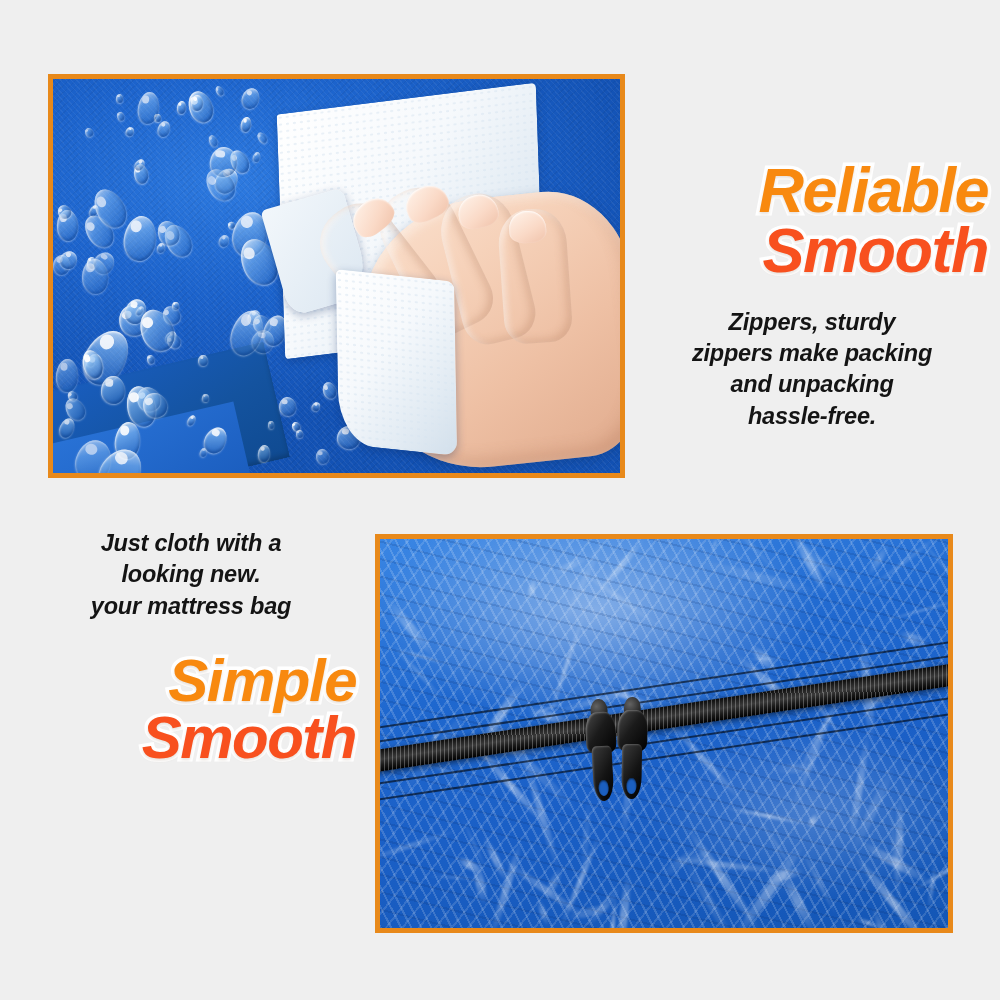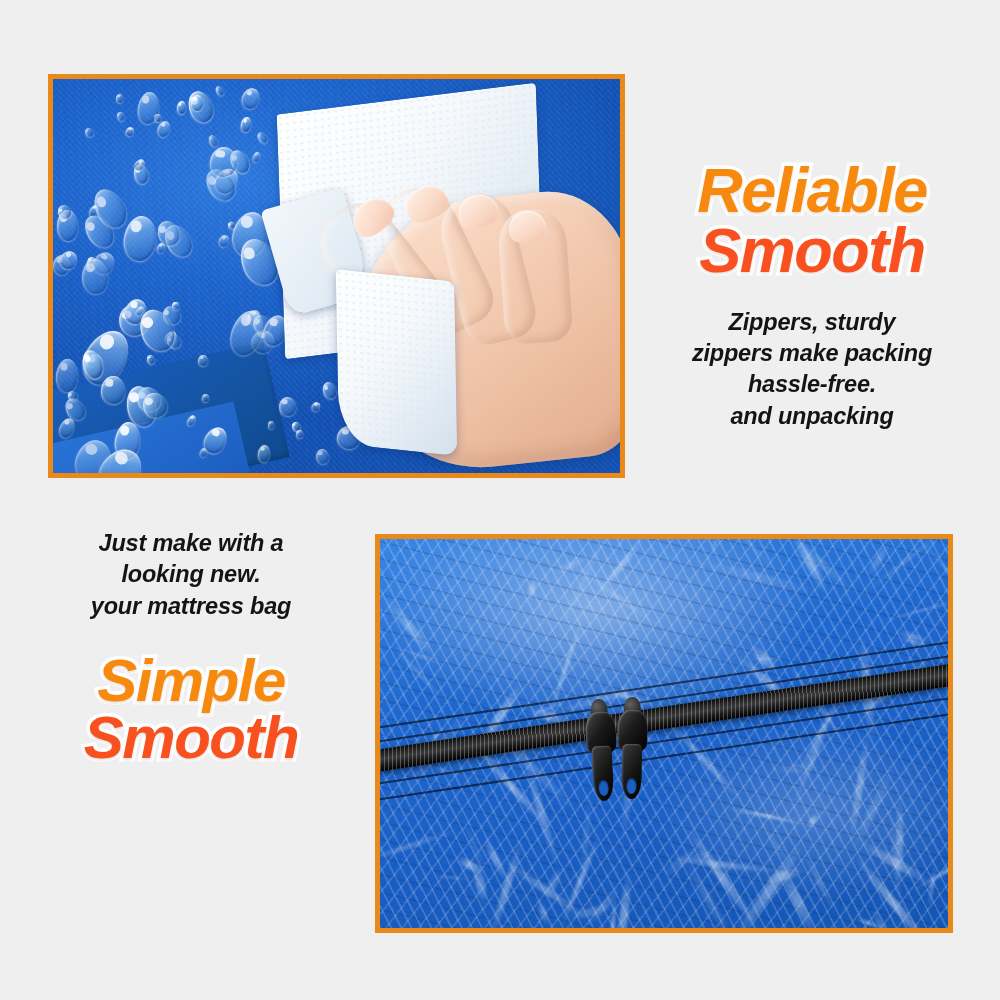--- a/index.html
+++ b/index.html
@@ -225,20 +225,21 @@
 
   .headline {
     font-family:"Liberation Sans", sans-serif;
     font-weight:bold;
     font-style:italic;
     line-height:.96;
     letter-spacing:-1.5px;
     -webkit-text-stroke:7px #ffffff;
     paint-order:stroke fill;
     text-shadow:0 2px 3px rgba(120,90,60,.18);
+    text-align:right;
   }
   .headline .l1 { display:block; color:#f8890f; font-size:63px; }
   .headline .l2 { display:block; color:#f8501e; font-size:63px; }
 
   #text-cleanup .headline .l1 { font-size:60px; }
   #text-cleanup .headline .l2 { font-size:60px; }
 
   .body-copy {
     font-family:"Liberation Sans", sans-serif;
     font-weight:bold;
@@ -501,28 +502,28 @@
   </div>
 
   <div id="text-zippers" class="text-block">
     <div class="headline">
       <span class="l1">Reliable</span>
       <span class="l2">Smooth</span>
     </div>
     <div class="body-copy">
       <span>Zippers, sturdy</span>
       <span>zippers make packing</span>
+      <span>and unpacking</span>
       <span>hassle-free.</span>
-      <span>and unpacking</span>
     </div>
   </div>
 
   <div id="text-cleanup" class="text-block">
     <div class="body-copy">
-      <span>Just make with a</span>
+      <span>Just cloth with a</span>
       <span>looking new.</span>
       <span>your mattress bag</span>
     </div>
     <div class="headline">
       <span class="l1">Simple</span>
       <span class="l2">Smooth</span>
     </div>
   </div>
 
 </div>

